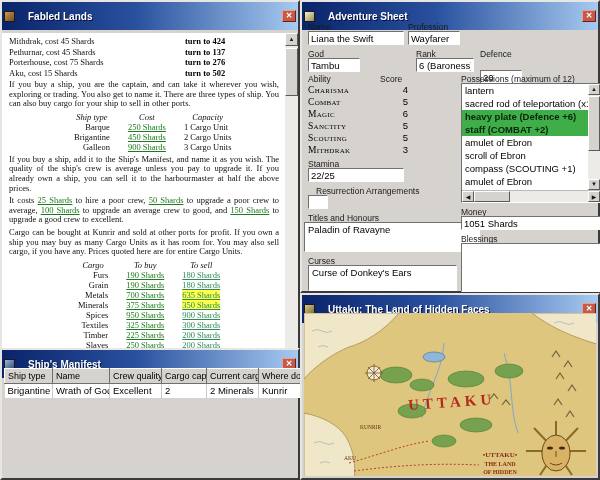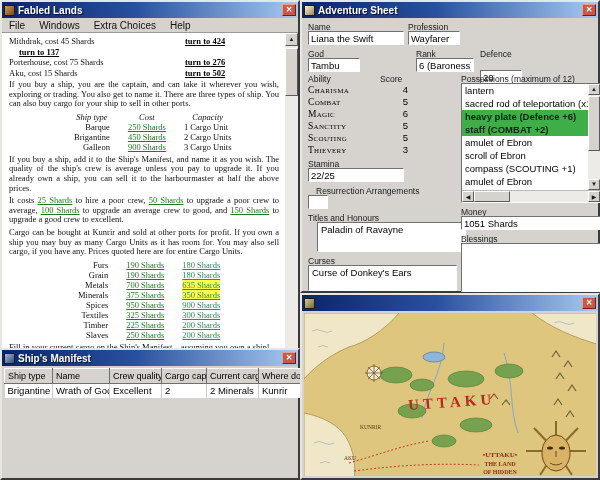--- a/index.html
+++ b/index.html
@@ -1,41 +1,41 @@
 <!DOCTYPE html>
 <html><head>
 <meta charset="utf-8">
 <style>
   *{box-sizing:border-box;margin:0;padding:0}
   html,body{width:600px;height:480px}
   body{position:relative;overflow:hidden;background:#000;font-family:"Liberation Sans",sans-serif;-webkit-font-smoothing:antialiased}
 
   
   .window{position:absolute;background:#d6d3ce;border:2px solid;border-color:#e8e6e2 #3a3a3a #3a3a3a #e8e6e2}
-  .titlebar{height:16px;display:flex;align-items:center;gap:3px;padding:0 2px;
+  .titlebar{height:28px;display:flex;align-items:center;gap:13px;padding:0 2px;
     background:linear-gradient(90deg,#0a246a 0%,#29509e 45%,#a6caf0 100%);overflow:hidden;cursor:default}
   .titlebar .ttl{color:#fff;font-size:10px;font-weight:bold;white-space:nowrap;text-shadow:1px 1px 0 #00103a}
   .w-icon{width:11px;height:11px;flex:0 0 auto;border:1px solid #1a1a1a;background:linear-gradient(135deg,#c89a50,#7a4a20)}
   .w-icon.sheet{background:linear-gradient(135deg,#f5f0d8,#9a8a50)}
   .w-icon.ship{background:linear-gradient(135deg,#9ab8d8,#30507a)}
   .w-icon.map{background:linear-gradient(135deg,#d8c890,#7a6a30)}
   .close{margin-left:auto;flex:0 0 auto;width:14px;height:12px;background:#c6594a;border:1px solid;border-color:#e8a08e #6e2014 #6e2014 #e8a08e;
     color:#fff;font-size:8px;line-height:10px;text-align:center;font-weight:bold;cursor:pointer}
   .menubar{height:15px;display:flex;align-items:center;background:#d6d3ce;border-bottom:1px solid #9a9890;font-size:10px;color:#111}
   .menu-item{padding:1px 7px;cursor:pointer}
 
   
   .doc-wrap{position:absolute;top:31px;left:0;right:0;bottom:0;display:flex}
   .doc{flex:1;background:#fff;overflow:hidden;padding:3px 6px 0 7px;font-family:"Liberation Serif",serif;
        font-size:8.5px;line-height:9.6px;color:#101010;text-align:justify}
   .doc p{margin:0 0 3px 0}
   .port-line{display:flex;white-space:nowrap;line-height:10.5px}
   .port-name{flex:0 0 166px;text-align:left}
   .port-line .turnlink{margin-left:10px}
-  .turnlink{color:#000;font-weight:bold;text-decoration:underline;cursor:pointer}
+  .turnlink{color:#000;font-weight:bold;cursor:pointer}
   .slink{color:#1e7a1e;text-decoration:underline;cursor:pointer}
   .slink2{color:#2e8b57;text-decoration:underline;cursor:pointer}
   .hl{background:#ffff4d}
   table.stable{border-collapse:collapse;margin:1px 0 3px 56px}
   table.stable th{font-style:italic;font-weight:normal;padding:0 9px;line-height:10px;text-align:center}
   table.stable td{padding:0 9px;line-height:10px}
   table.stable td.num{text-align:right}
   table.stable td.ctr{text-align:right}
 
   
@@ -94,20 +94,21 @@
     <span class="menu-item">Help</span>
   </div>
   <div class="doc-wrap">
     <div class="doc">
       <div>
         <div class="port-line">
           <span class="port-name">Mithdrak, cost 45 Shards</span>
           <span class="turnlink">turn to 424</span>
         </div>
         <div class="port-line">
+          <span class="port-name">Pethurnar, cost 45 Shards</span>
           <span class="turnlink">turn to 137</span>
         </div>
         <div class="port-line">
           <span class="port-name">Porterhouse, cost 75 Shards</span>
           <span class="turnlink">turn to 276</span>
         </div>
         <div class="port-line">
           <span class="port-name">Aku, cost 15 Shards</span>
           <span class="turnlink">turn to 502</span>
         </div>
@@ -141,20 +142,25 @@
         </table>
 
       <p>If you buy a ship, add it to the Ship's Manifest, and name it as you wish. The quality of the ship's crew is average unless you pay to upgrade it. If you already own a ship, you can sell it to the harbourmaster at half the above prices.</p>
 
       <p><span>It costs </span><span class="slink">25 Shards</span><span> to hire a poor crew, </span><span class="slink">50 Shards</span><span> to upgrade a poor crew to average, </span><span class="slink">100 Shards</span><span> to upgrade an average crew to good, and </span><span class="slink">150 Shards</span><span> to upgrade a good crew to excellent.</span></p>
 
       <p>Cargo can be bought at Kunrir and sold at other ports for profit. If you own a ship you may buy as many Cargo Units as it has room for. You may also sell cargo, if you have any. Prices quoted here are for entire Cargo Units.</p>
 
       <table class="stable" style="margin-left:60px">
         <tbody>
+            <tr>
+          <th>Cargo</th>
+          <th>To buy</th>
+          <th>To sell</th>
+        </tr>
         <tr>
           <td class="ctr">Furs</td>
           <td class="num"><span class="slink">190 Shards</span></td>
           <td class="num"><span class="slink2">180 Shards</span></td>
         </tr>
         <tr>
           <td class="ctr">Grain</td>
           <td class="num"><span class="slink">190 Shards</span></td>
           <td class="num"><span class="slink2">180 Shards</span></td>
         </tr>
@@ -241,33 +247,33 @@
         </div>
       <div class="ability-row">
           <span class="ability-name">Sanctity</span>
           <span>5</span>
         </div>
       <div class="ability-row">
           <span class="ability-name">Scouting</span>
           <span>5</span>
         </div>
       <div class="ability-row">
-          <span class="ability-name">Thievery</span>
+          <span class="ability-name">Mithdrak</span>
           <span>3</span>
         </div>
     </div>
 
     <span class="label" style="left:4px;top:139px">Stamina</span>
     <input class="field" style="left: 4px; top: 148px; width: 96px;" value="22/25">
 
     <span class="label" style="left:12px;top:166px">Resurrection Arrangements</span>
     <div class="box" style="left:4px;top:175px;width:20px;height:14px"></div>
 
     <span class="label" style="left:4px;top:193px">Titles and Honours</span>
-    <div class="box" style="left:13px;top:202px;width:149px;height:30px">Paladin of Ravayne</div>
+    <div class="box" style="left:0;top:202px;width:176px;height:30px">Paladin of Ravayne</div>
 
     <span class="label" style="left:4px;top:236px">Curses</span>
     <div class="box" style="left:4px;top:245px;width:149px;height:26px">Curse of Donkey's Ears</div>
 
     <span class="label" style="left:157px;top:54px">Possessions (maximum of 12)</span>
     <div class="plist">
       <div class="plist-main">
         <div class="plist-items">
           <div class="pitem">lantern</div>
           <div class="pitem">sacred rod of teleportation (x1 charges</div>
@@ -337,20 +343,21 @@
         <td>Kunrir</td>
       </tr>
     </tbody>
       </table>
   </div>
 </div>
 
 <div class="window" style="left:300px;top:293px;width:300px;height:187px;z-index:3">
   <div class="titlebar">
     <span class="w-icon map"></span>
+    <span class="ttl">Uttaku: The Land of Hidden Faces</span>
     <span class="close">✕</span>
   </div>
   <div class="map-client">
     <svg viewBox="0 0 296 167" width="296" height="167">
       <rect x="0" y="0" width="296" height="167" fill="#dfc67e"></rect>
 
       <path d="M0,0 L95,0 C80,18 60,30 45,34 C30,40 12,52 0,66 Z" fill="#f0e7c8" stroke="#a98f4e" stroke-width="0.8"></path>
       <path d="M228,0 L296,0 L296,32 C268,24 246,14 228,0 Z" fill="#f0e7c8" stroke="#a98f4e" stroke-width="0.8"></path>
       <path d="M0,100 C20,104 34,112 42,124 C50,138 52,152 50,167 L0,167 Z" fill="#f0e7c8" stroke="#a98f4e" stroke-width="0.8"></path>
       <g stroke="#9fb0bb" stroke-width="0.7" fill="none">

